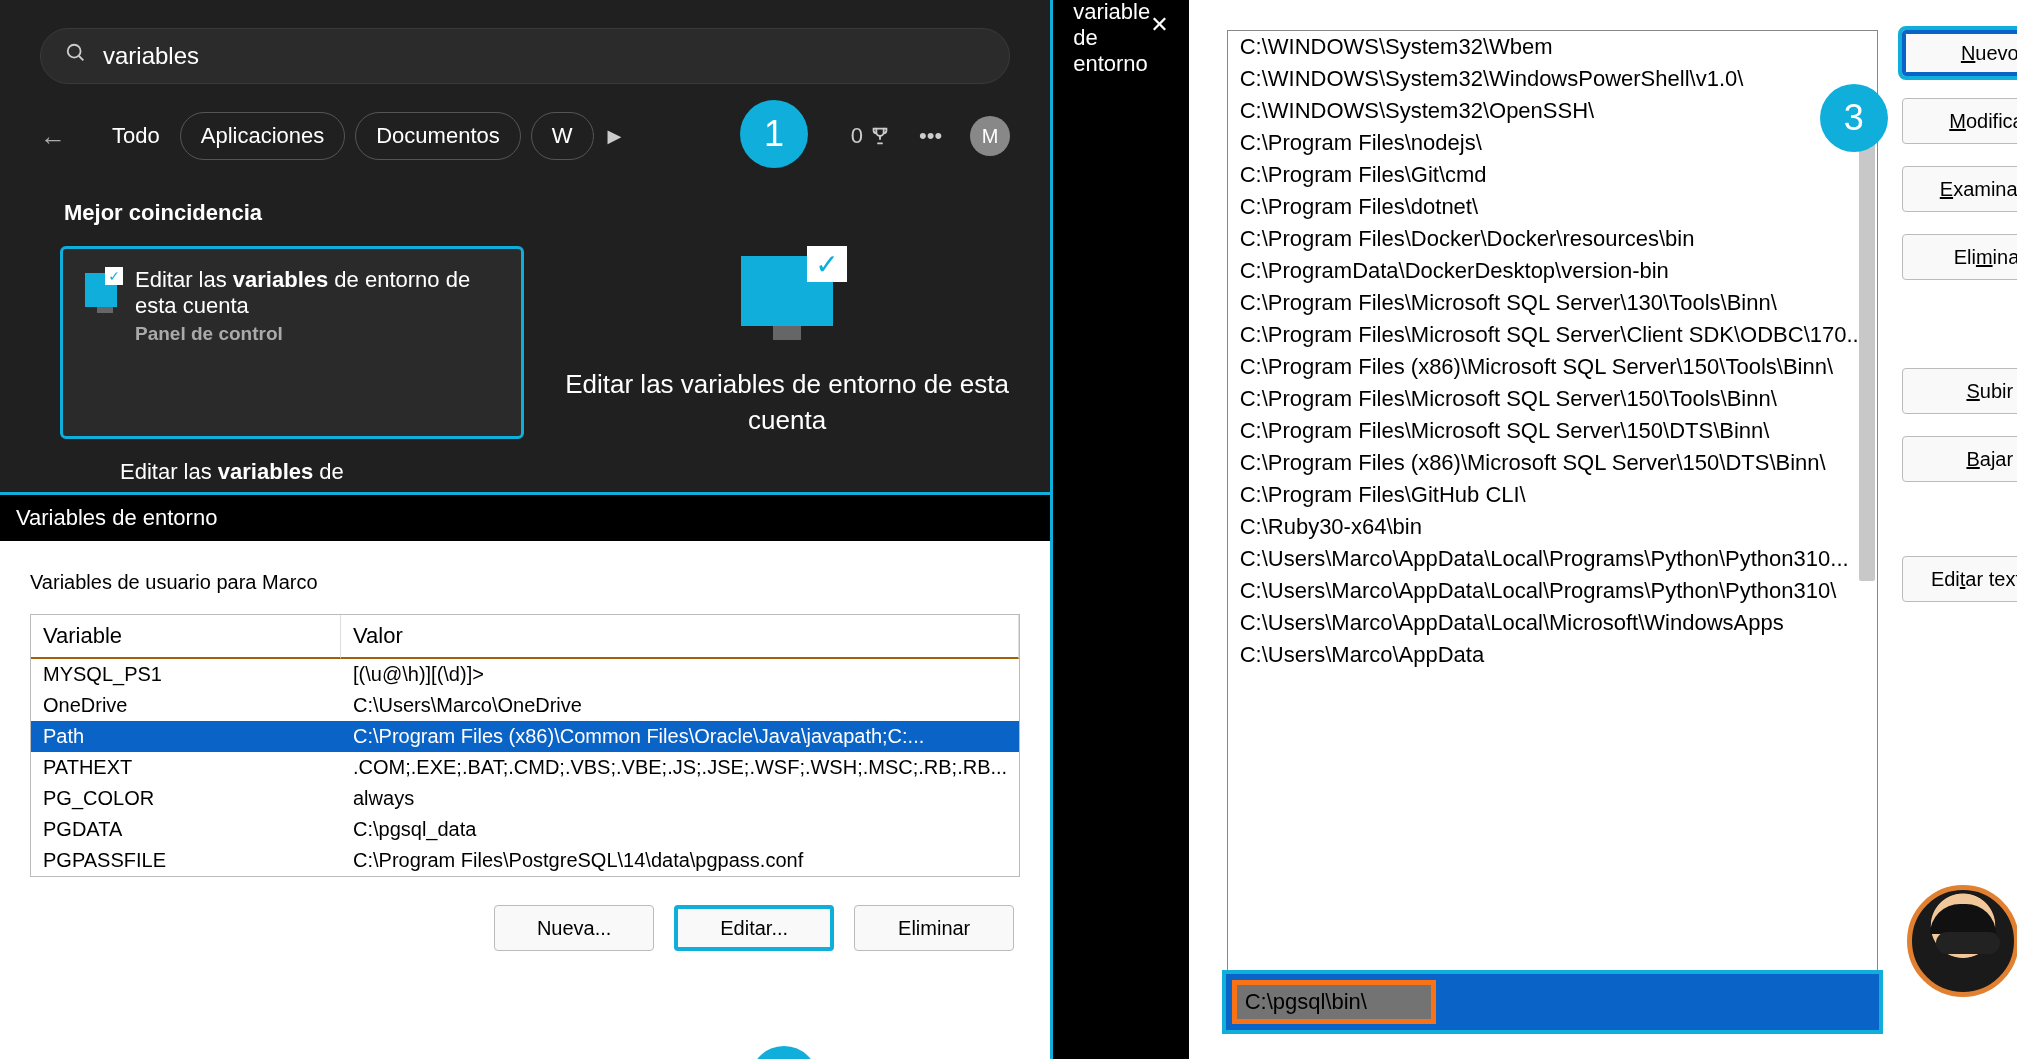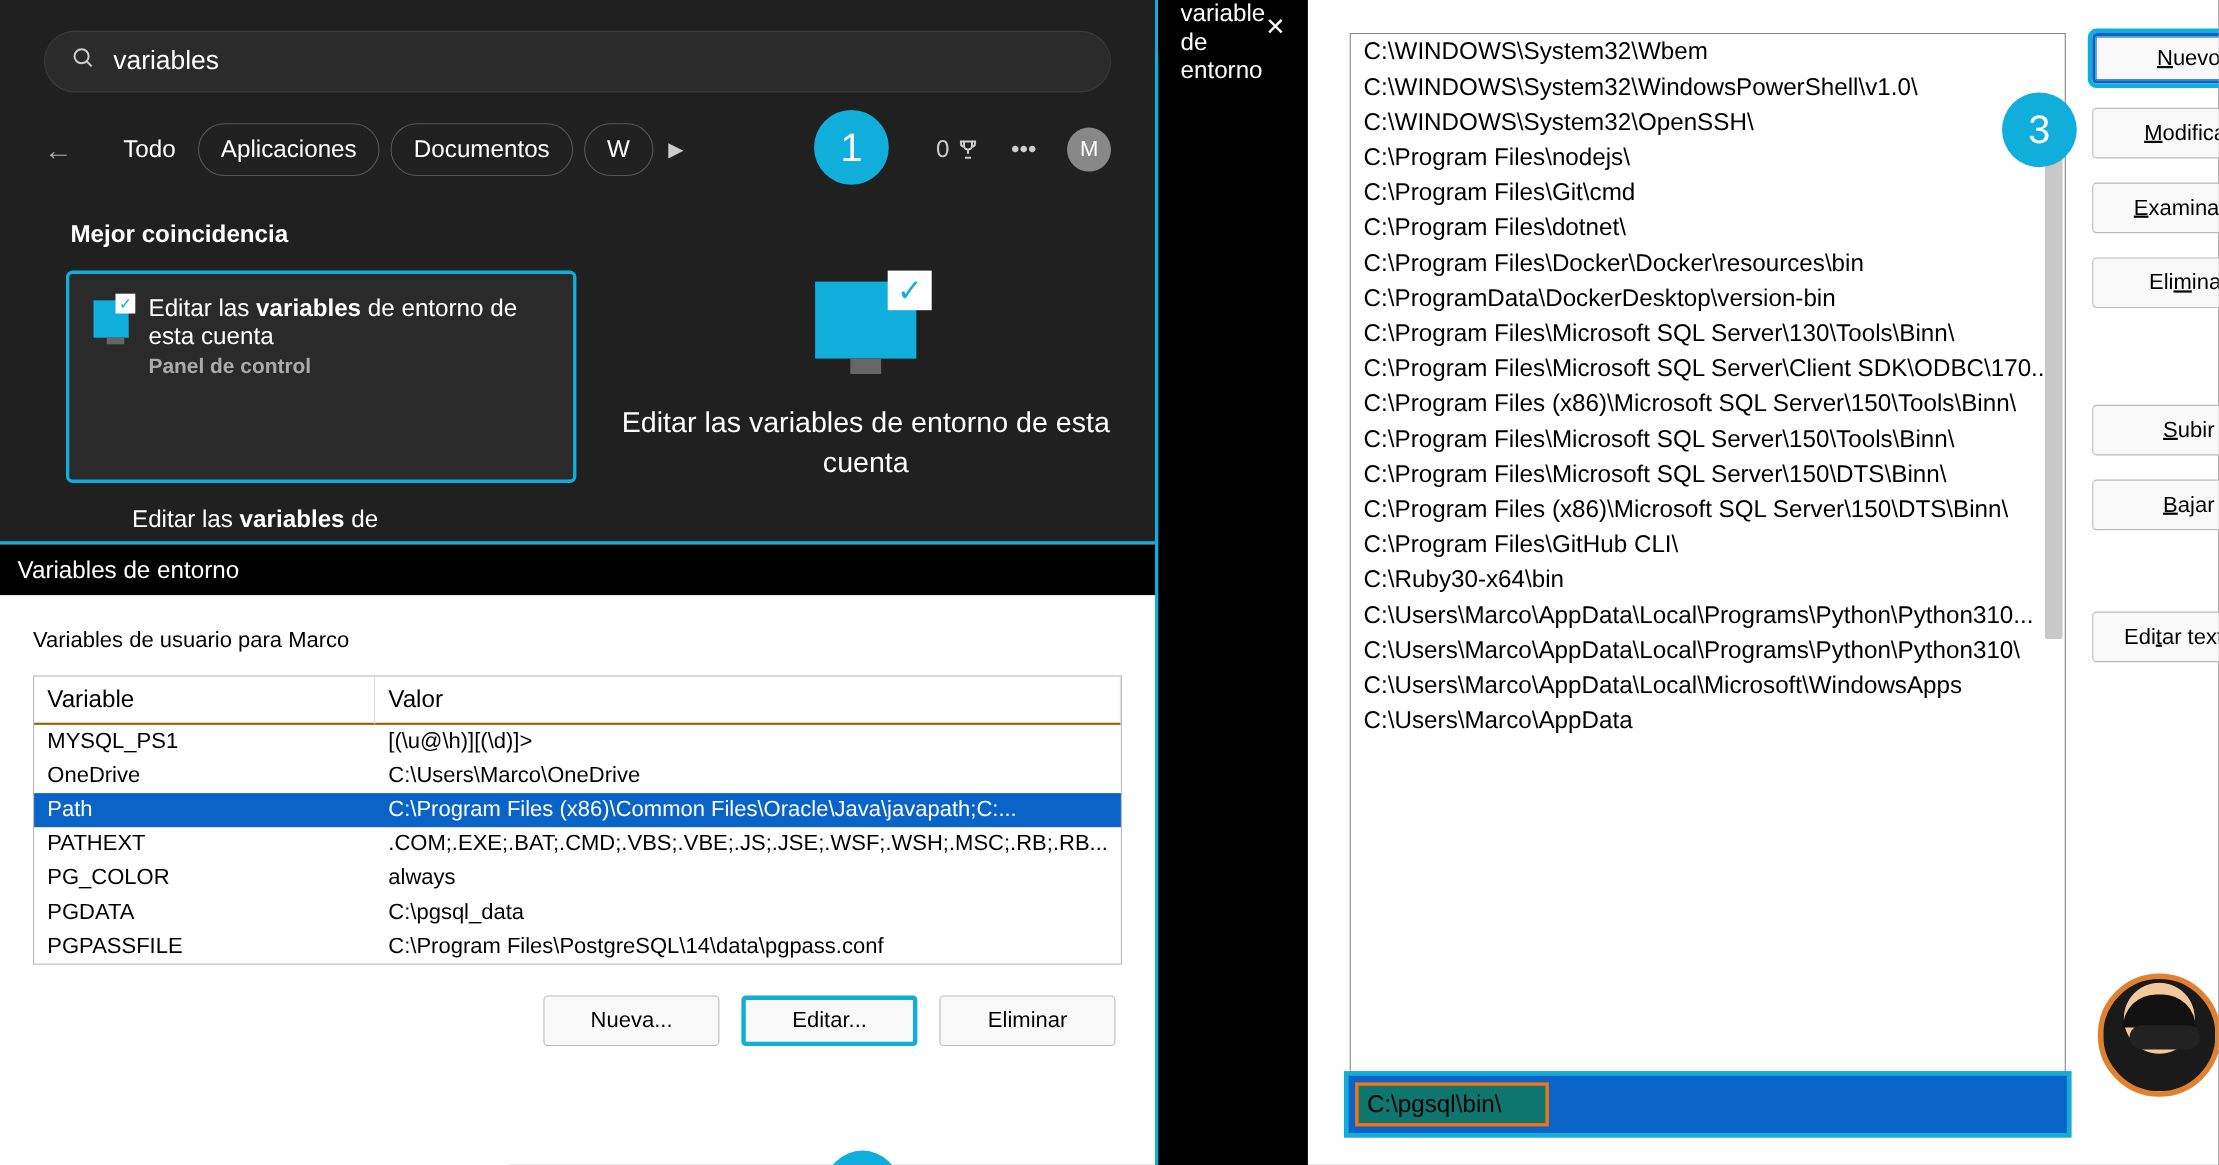--- a/index.html
+++ b/index.html
@@ -62,21 +62,21 @@
   .win-btn .u { text-decoration: underline; }
   
   
   .edit-titlebar { background: #000; color: #fff; height: 50px; display: flex; align-items: center; padding: 0 20px; font-size: 22px; }
   .close-x { margin-left: auto; font-size: 22px; color: #fff; }
   .edit-body { background: #fff; flex: 1; display: flex; padding: 30px 30px 30px 38px; gap: 24px; position: relative; }
   .path-list-wrap { flex: 1; border: 1px solid #888; position: relative; }
   .path-list { height: 790px; overflow: hidden; position: relative; }
   .path-item { font-size: 22px; padding: 3px 12px; white-space: nowrap; overflow: hidden; text-overflow: ellipsis; }
   .path-edit-row { position: absolute; left: -6px; right: -6px; bottom: -6px; border: 4px solid #0faedb; background: #0a63c7; padding: 6px; }
-  .path-edit-input { background: #0f766e; border: 3px solid #f97316; font-size: 22px; padding: 4px 8px; width: 176px; }
+  .path-edit-input { background: #737373; border: 5px solid #f97316; font-size: 22px; padding: 4px 8px; width: 204px; }
   .scroll-thumb { position: absolute; right: 2px; top: 110px; width: 16px; height: 440px; background: #c8c8c8; border-radius: 2px; }
   
   .right-buttons { display: flex; flex-direction: column; gap: 22px; width: 176px; }
   .right-buttons .spacer-med { height: 44px; }
   .right-buttons .spacer-sm { height: 30px; }
   .win-btn.focused { border: 3px solid #0a63c7; box-shadow: inset 0 0 0 1px #0a63c7; padding: 0; }
   .win-btn.focused-outer { outline: 4px solid #0faedb; }
   
   .footer-buttons { background: #fff; display: flex; justify-content: flex-end; gap: 20px; padding: 0 30px 30px 0; margin-top: -8px; }
   

